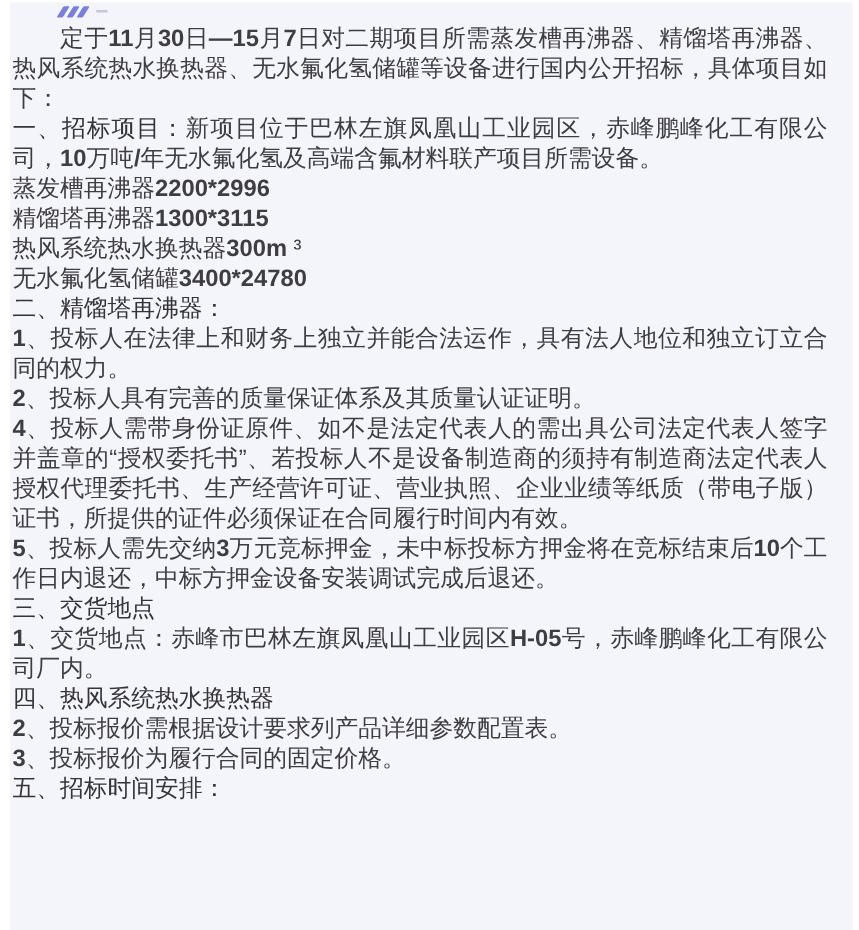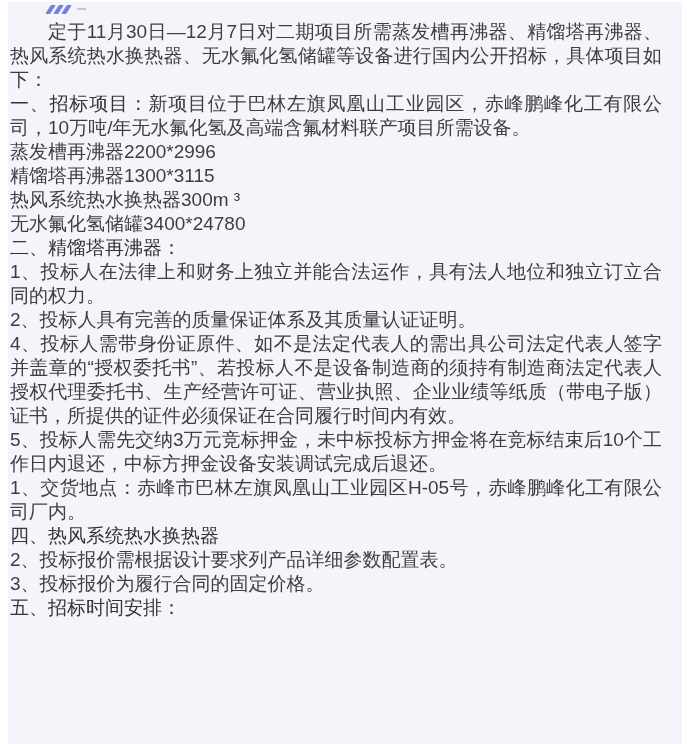--- a/index.html
+++ b/index.html
@@ -25,46 +25,47 @@
   }
   .content{
     position:absolute;left:2px;right:20px;top:18px;
     color:#3d3d42;
     font-size:19px;line-height:24px;
     text-align:justify;
   }
   .para{margin:0;padding:0;}
   .para.indent{text-indent:2em;}
   .para b.hd{font-weight:normal;color:#333338;}
-  .bn b{font-weight:normal;}
+  .bn b{font-weight:bold;}
 </style>
 </head>
 <body>
 
 <div class="panel">
 
   <div class="deco">
     <span class="bar"></span>
     <span class="bar"></span>
     <span class="bar"></span>
     <span class="dash"></span>
   </div>
 
   <div class="content">
-    <p class="para indent"><span class="bn">定于<b>11</b>月<b>30</b>日<b>—12</b>月<b>7</b>日对二期项目所需蒸发槽再沸器、精馏塔再沸器、热风系统热水换热器、无水氟化氢储罐等设备进行国内公开招标，具体项目如下：</span></p>
+    <p class="para indent"><span class="bn">定于<b>11</b>月<b>30</b>日<b>—15</b>月<b>7</b>日对二期项目所需蒸发槽再沸器、精馏塔再沸器、热风系统热水换热器、无水氟化氢储罐等设备进行国内公开招标，具体项目如下：</span></p>
     <p class="para"><b class="hd">一、招标项目：</b><span class="bn">新项目位于巴林左旗凤凰山工业园区，赤峰鹏峰化工有限公司，<b>10</b>万吨<b>/</b>年无水氟化氢及高端含氟材料联产项目所需设备。</span></p>
     <p class="para"><span class="bn">蒸发槽再沸器<b>2200*2996</b></span></p>
     <p class="para"><span class="bn">精馏塔再沸器<b>1300*3115</b></span></p>
     <p class="para"><span class="bn">热风系统热水换热器<b>300m</b> ³</span></p>
     <p class="para"><span class="bn">无水氟化氢储罐<b>3400*24780</b></span></p>
     <p class="para"><b class="hd">二、精馏塔再沸器：</b></p>
     <p class="para"><span class="bn"><b>1</b>、投标人在法律上和财务上独立并能合法运作，具有法人地位和独立订立合同的权力。</span></p>
     <p class="para"><span class="bn"><b>2</b>、投标人具有完善的质量保证体系及其质量认证证明。</span></p>
     <p class="para"><span class="bn"><b>4</b>、投标人需带身份证原件、如不是法定代表人的需出具公司法定代表人签字并盖章的“授权委托书”、若投标人不是设备制造商的须持有制造商法定代表人授权代理委托书、生产经营许可证、营业执照、企业业绩等纸质（带电子版）证书，所提供的证件必须保证在合同履行时间内有效。</span></p>
     <p class="para"><span class="bn"><b>5</b>、投标人需先交纳<b>3</b>万元竞标押金，未中标投标方押金将在竞标结束后<b>10</b>个工作日内退还，中标方押金设备安装调试完成后退还。</span></p>
+    <p class="para"><b class="hd">三、交货地点</b></p>
     <p class="para"><span class="bn"><b>1</b>、交货地点：赤峰市巴林左旗凤凰山工业园区<b>H-05</b>号，赤峰鹏峰化工有限公司厂内。</span></p>
     <p class="para"><b class="hd">四、热风系统热水换热器</b></p>
     <p class="para"><span class="bn"><b>2</b>、投标报价需根据设计要求列产品详细参数配置表。</span></p>
     <p class="para"><span class="bn"><b>3</b>、投标报价为履行合同的固定价格。</span></p>
     <p class="para"><b class="hd">五、招标时间安排：</b></p>
   </div>
 
 </div>
 
 </body></html>

